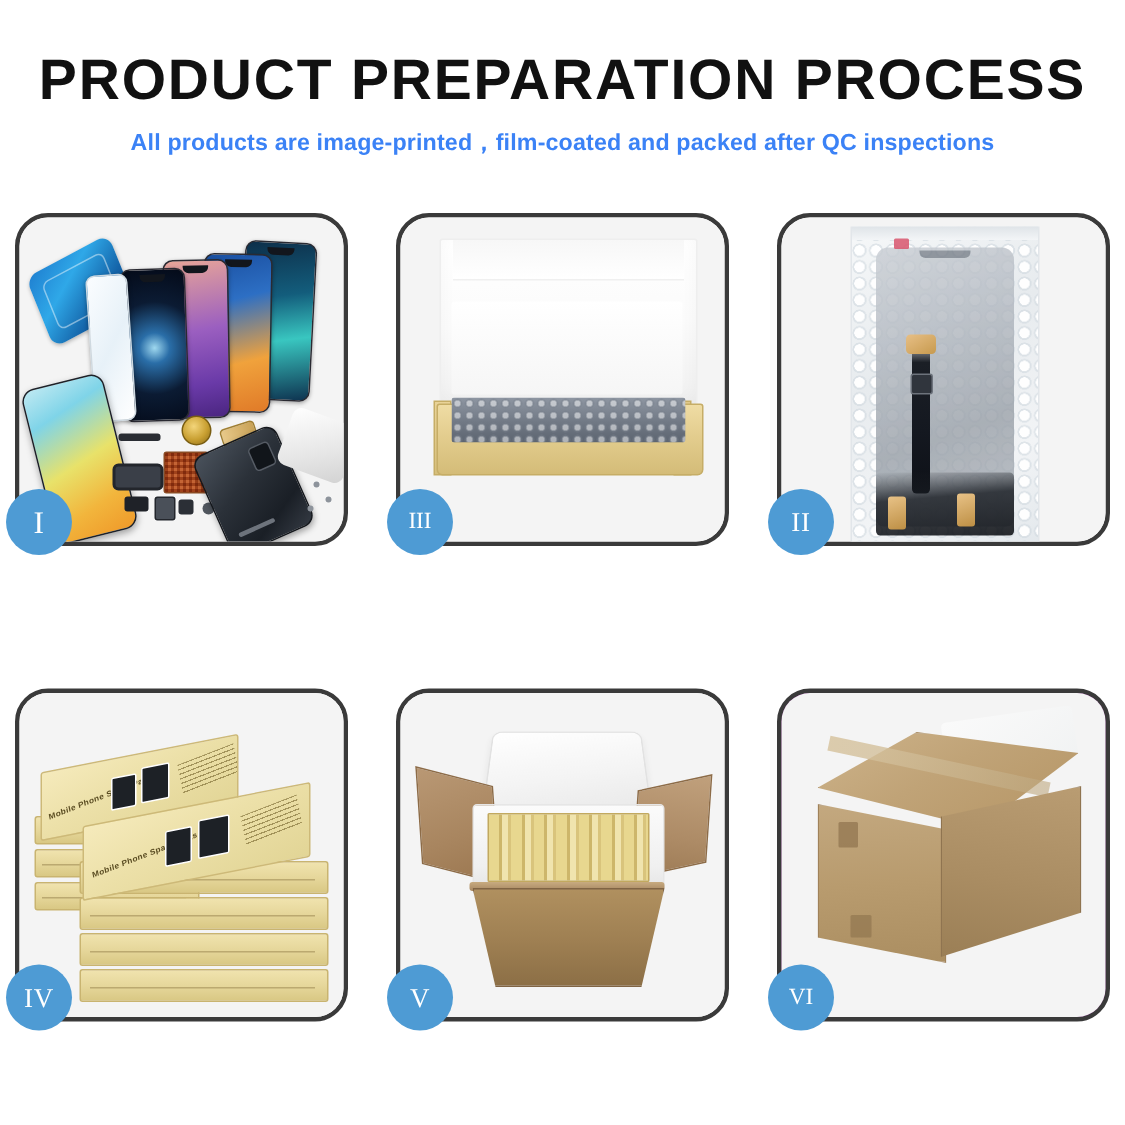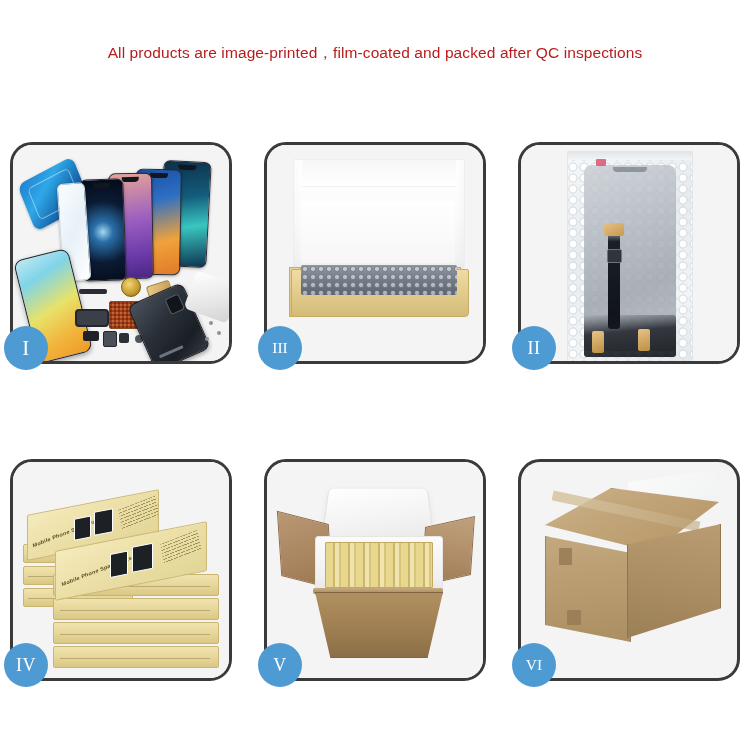--- a/index.html
+++ b/index.html
@@ -36,22 +36,22 @@
     font-weight: 700;
     letter-spacing: 1.2px;
     color: #111111;
     line-height: 1.1;
     white-space: nowrap;
   }
   .subtitle {
     margin-top: 9px;
     font-family: "Liberation Sans", sans-serif;
     font-size: 15.5px;
-    font-weight: 400;
-    color: #b91c1c;
+    font-weight: 700;
+    color: #3b82f6;
     letter-spacing: 0.1px;
     white-space: nowrap;
   }
 
   
   .grid {
     position: absolute;
     left: 10px;
     top: 142px;
     width: 730px;
@@ -461,20 +461,21 @@
     transform: rotate(-8deg);
     border-radius: 3px;
   }
 </style>
 </head>
 <body>
 
 <div id="page">
 
   <div class="header">
+    <div class="title">PRODUCT PREPARATION PROCESS</div>
     <div class="subtitle">All products are image-printed，film-coated and packed after QC inspections</div>
   </div>
 
   <div class="grid">
 
     <div class="panel p1">
       <div class="panel-inner">
         <div class="blue-film"></div>
 
         <div class="ph ph-teal">

